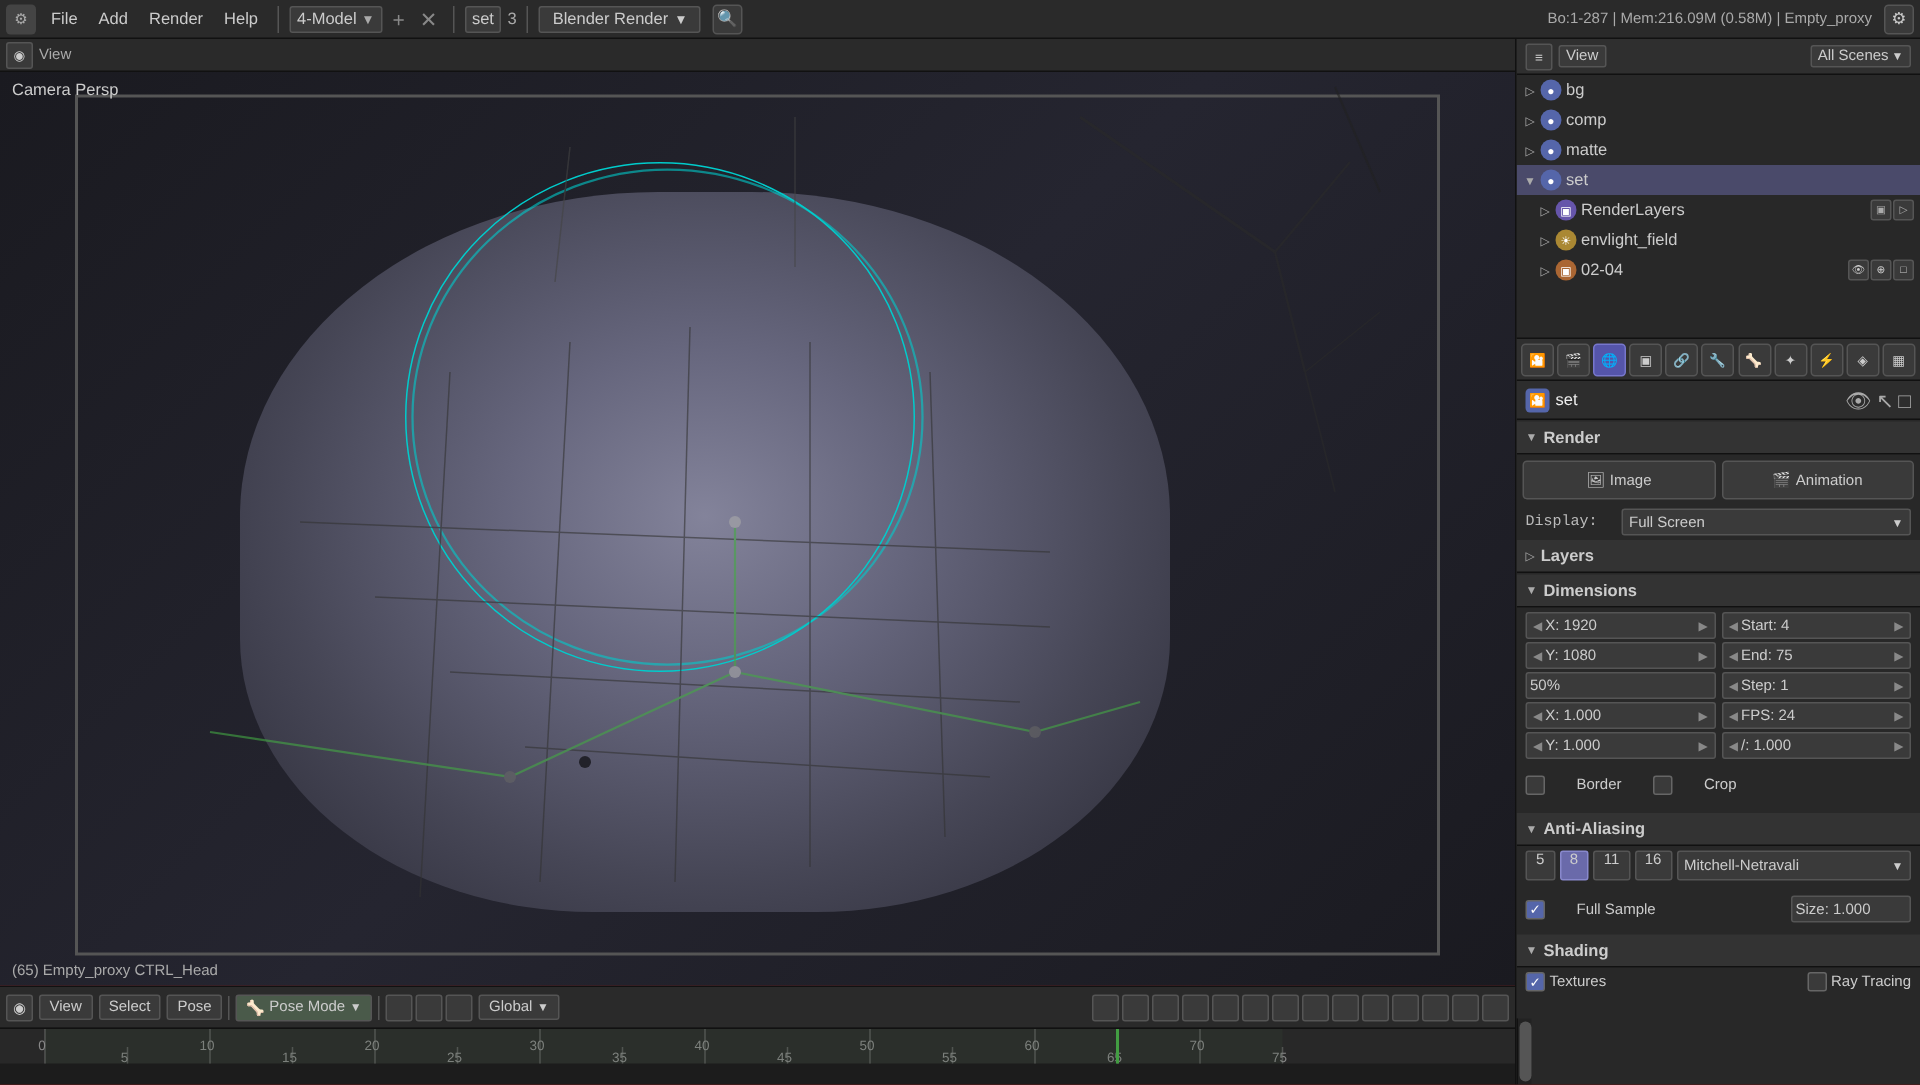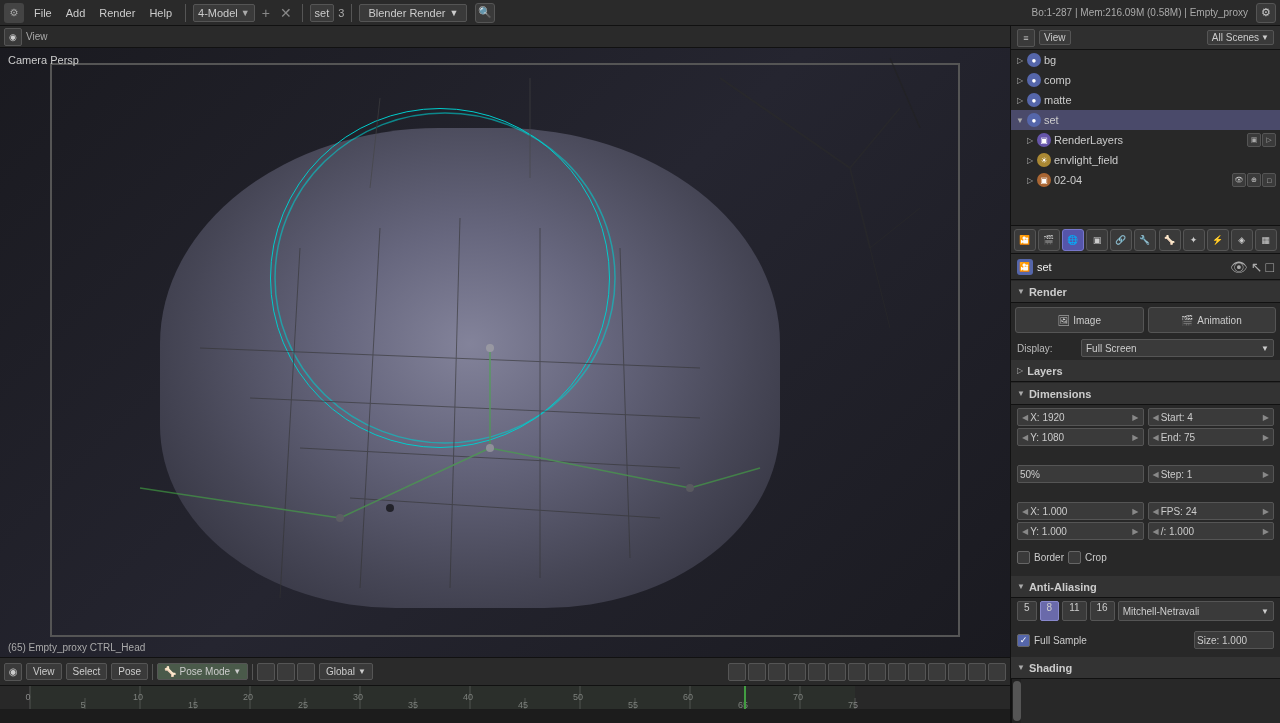--- a/index.html
+++ b/index.html
@@ -259,20 +259,21 @@
       display: flex;
       align-items: center;
       padding: 2px 6px;
       height: 22px;
       gap: 4px;
     }
     .prop-label {
       color: #bbb;
       font-size: 10px;
       min-width: 60px;
+      font-family: Liberation Mono, monospace;
     }
     .prop-dropdown {
       flex: 1;
       height: 18px;
       background: #3a3a3a;
       border: 1px solid #555;
       color: #ccc;
       padding: 0 4px;
       border-radius: 2px;
       font-size: 10px;
@@ -324,21 +325,21 @@
       background: #3a3a3a;
       border: 1px solid #555;
       border-radius: 2px;
       color: #ccc;
       font-size: 10px;
       display: flex; align-items: center; justify-content: space-between;
       padding: 0 4px;
     }
     .checkbox-row {
       display: flex; align-items: center;
-      padding: 16px 6px; gap: 4px; height: 20px;
+      padding: 16px 6px; gap: 21px; height: 20px;
     }
     .checkbox {
       width: 13px; height: 13px;
       background: #3a3a3a;
       border: 1px solid #666;
       border-radius: 2px;
       display: flex; align-items: center; justify-content: center;
       font-size: 9px;
       cursor: pointer;
     }
@@ -708,21 +709,21 @@
             <span class="val">Y: 1080</span>
             <span class="arrow-r">▶</span>
           </div>
           <div class="num-input" style="flex:1;">
             <span class="arrow-l">◀</span>
             <span class="val">End: 75</span>
             <span class="arrow-r">▶</span>
           </div>
         </div>
 
-        <div style="display:flex;padding:18px 6px;gap:4px;">
+        <div style="display:flex;padding:1px 6px;gap:4px;">
           <div class="num-input" style="flex:1;">
             <span class="val">50%</span>
           </div>
           <div class="num-input" style="flex:1;">
             <span class="arrow-l">◀</span>
             <span class="val">Step: 1</span>
             <span class="arrow-r">▶</span>
           </div>
         </div>
 

